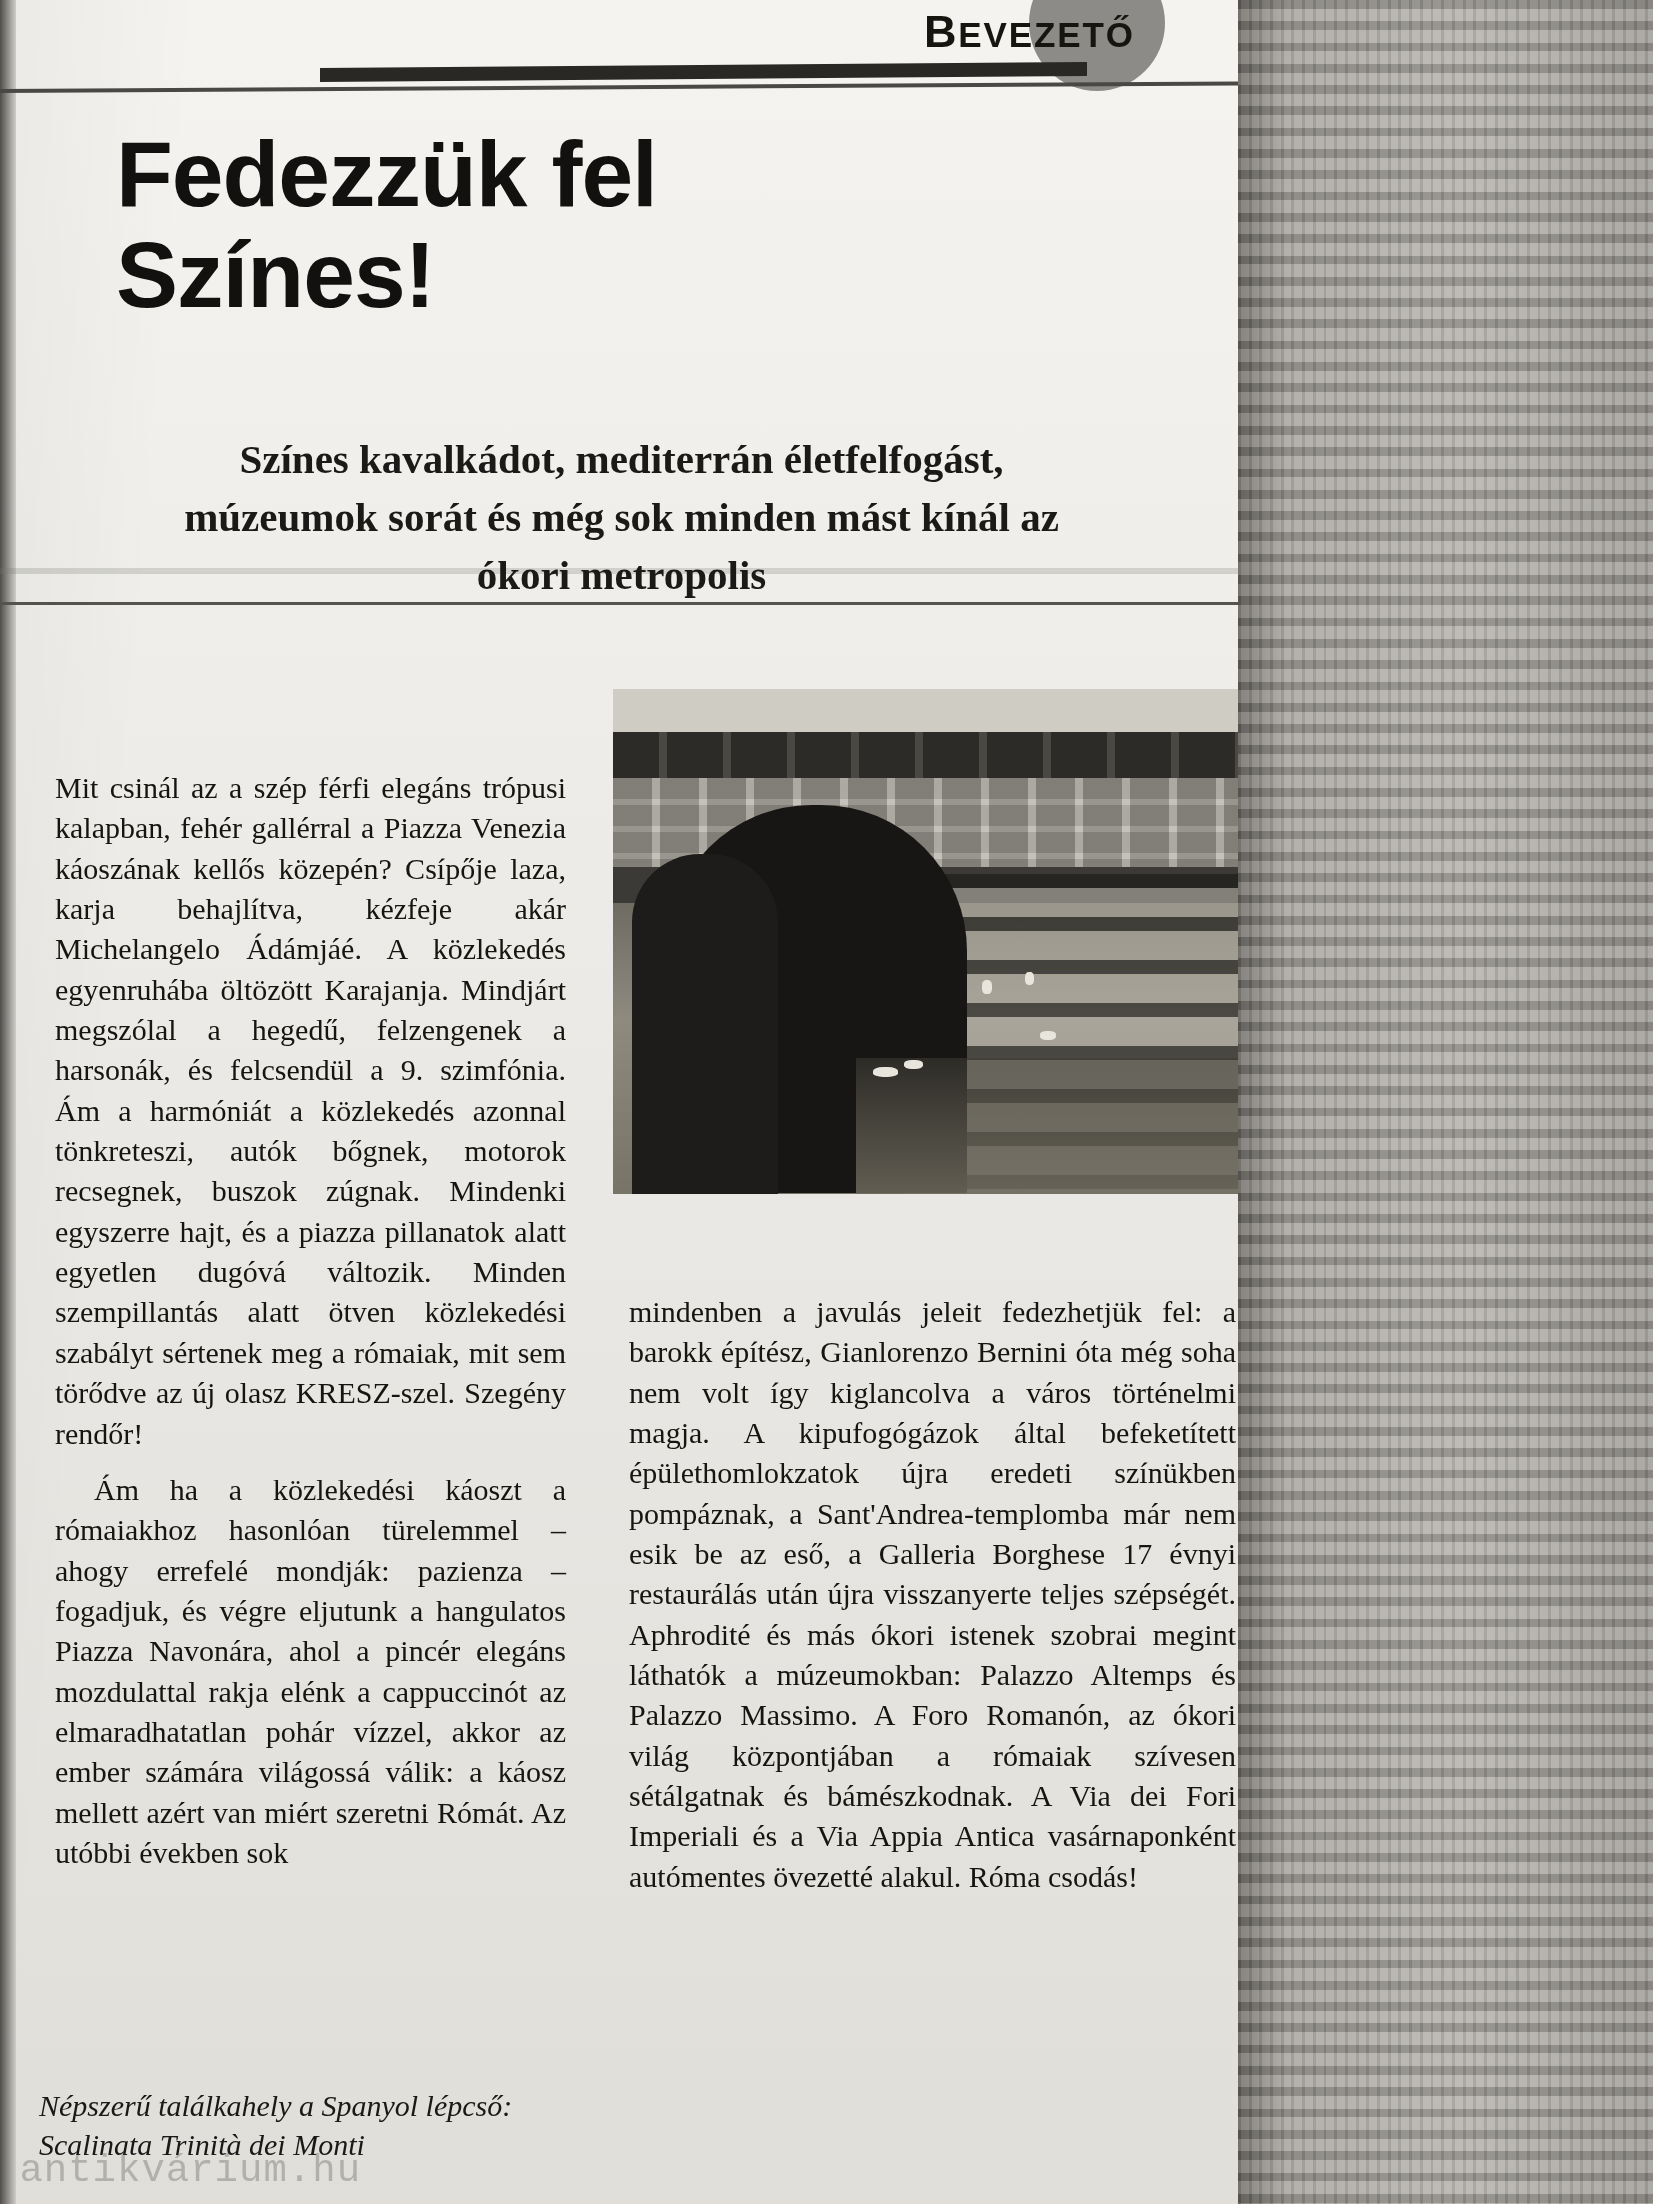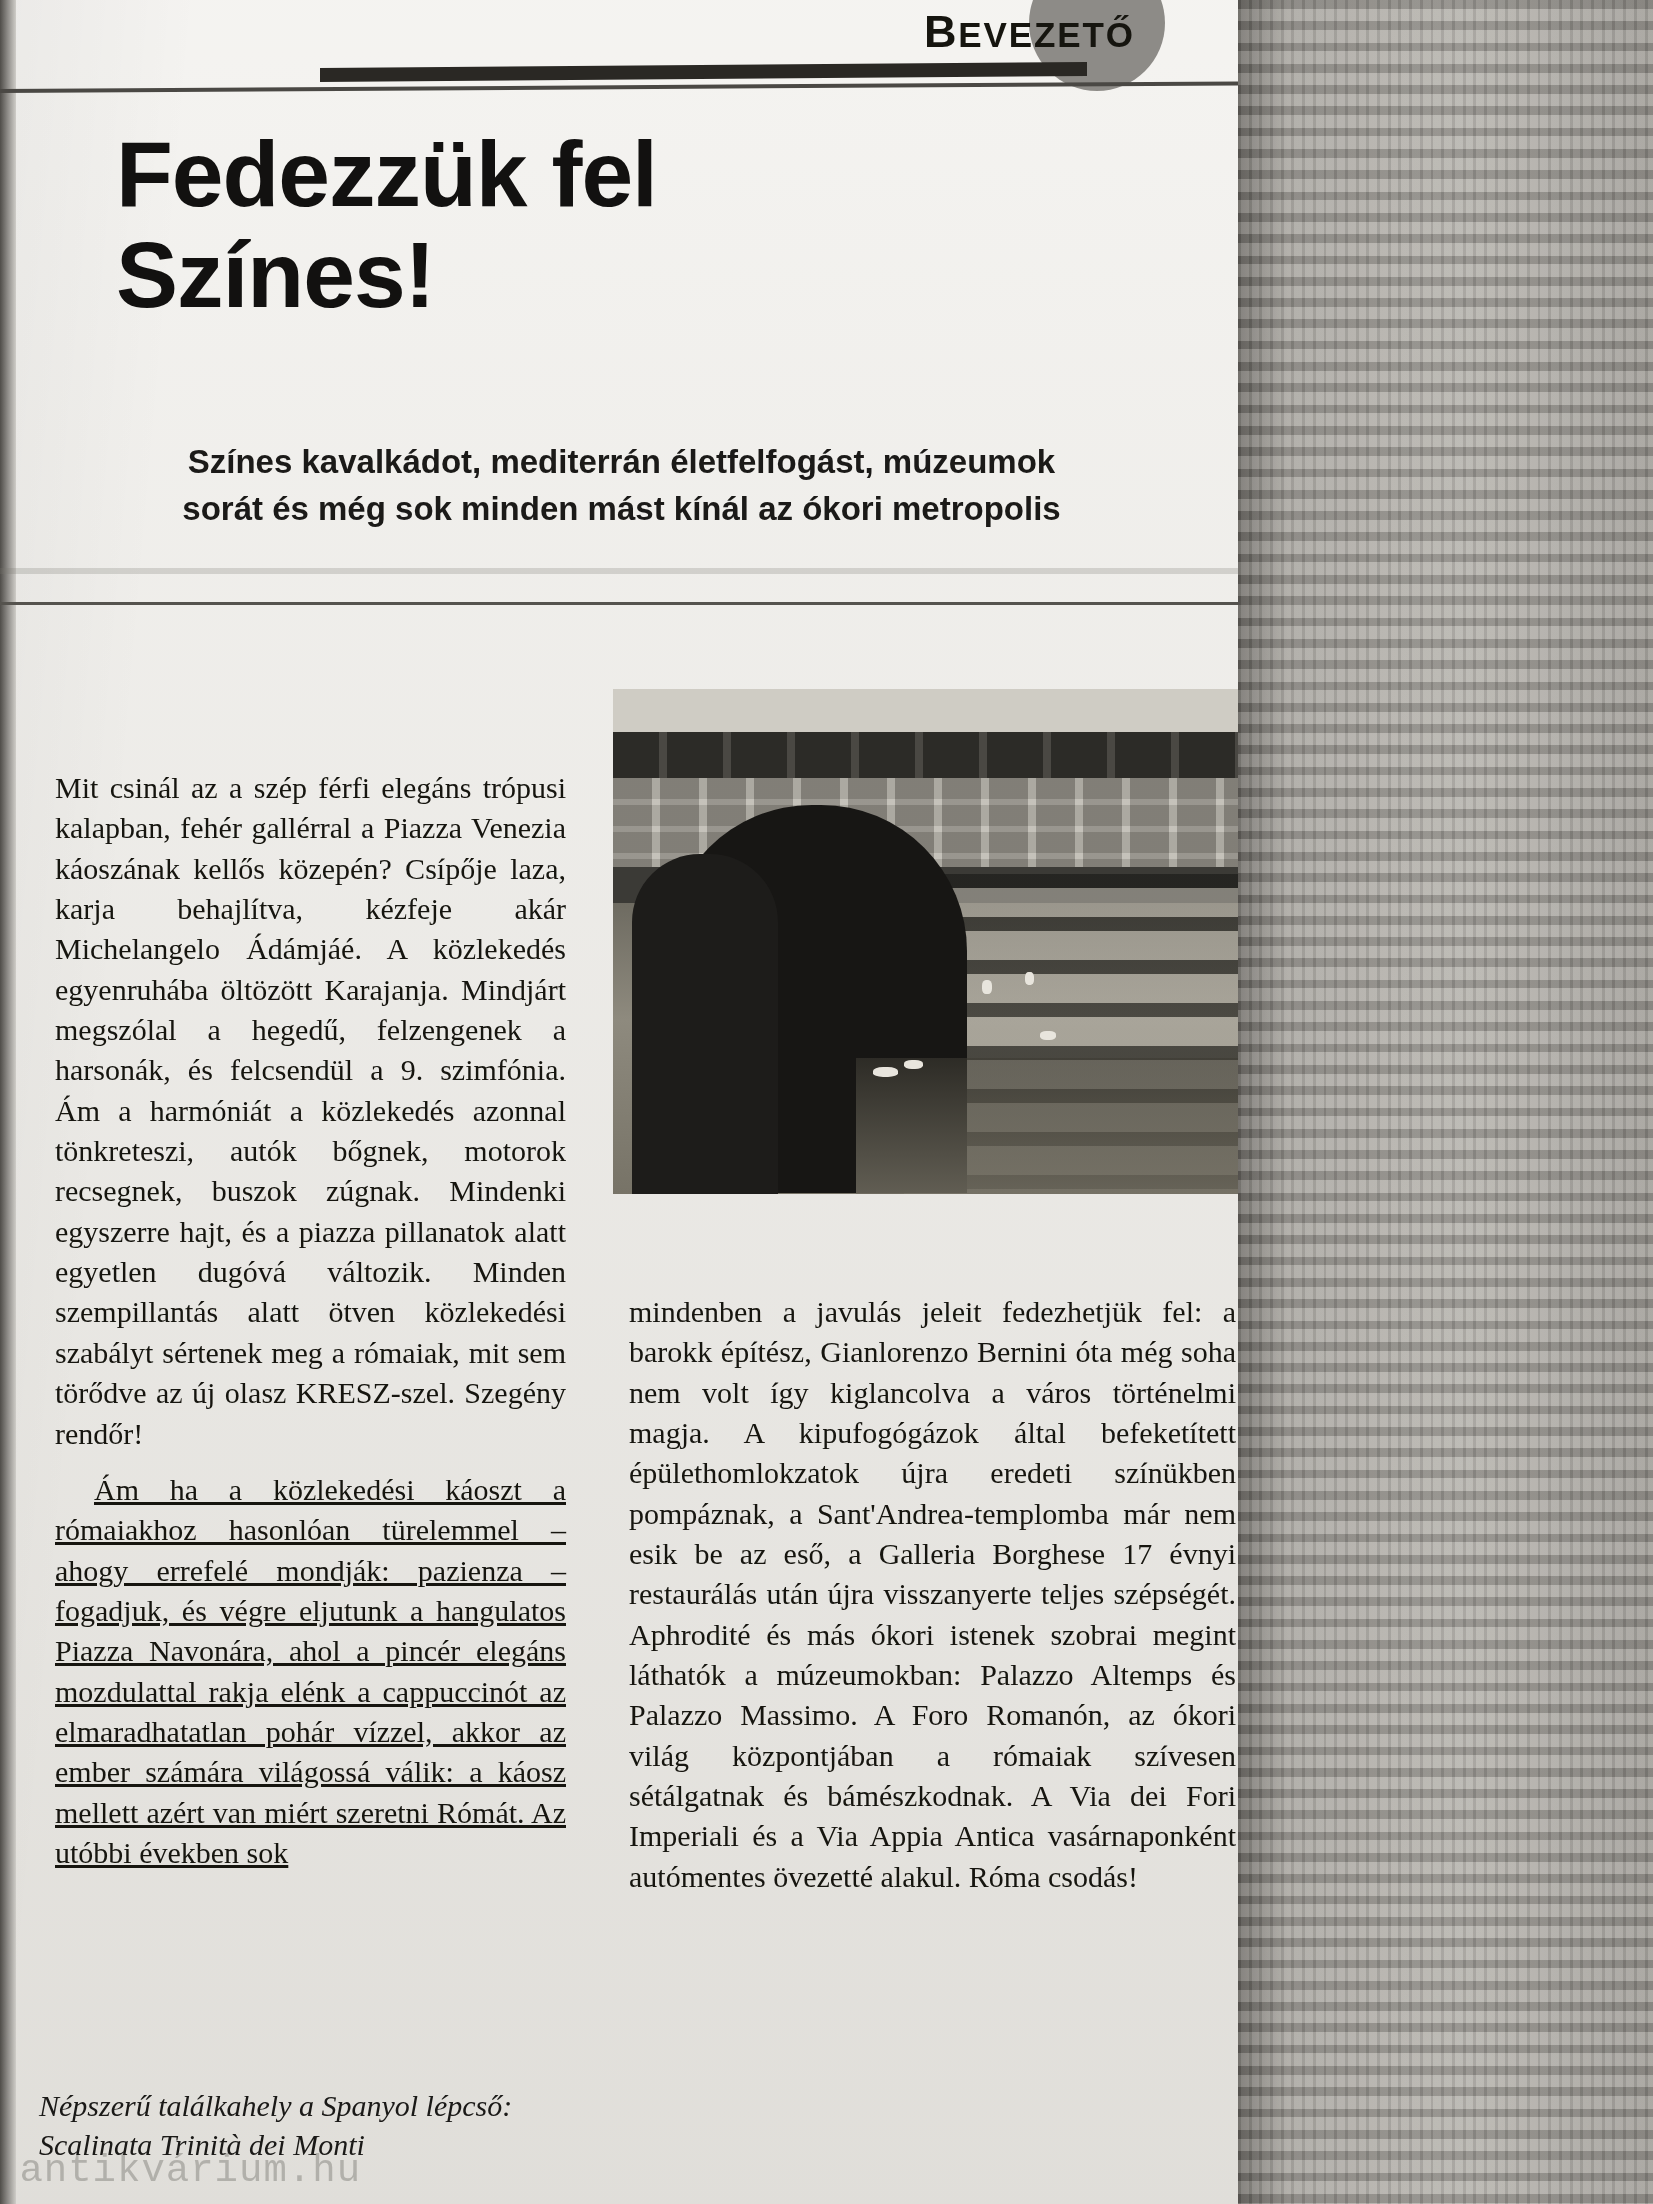--- a/index.html
+++ b/index.html
@@ -122,26 +122,26 @@
     font-size: 93px;
     line-height: 1.0;
     letter-spacing: -1px;
     color: #121110;
   }
   .headline .l2 { display: block; margin-top: 7.8px; }
 
   .deck {
     position: absolute;
     left: 146px;
-    top: 439px;
+    top: 430px;
     width: 951px;
     text-align: center;
-    font-family: Liberation Sans, sans-serif;
+    font-family: Liberation Serif, serif;
     font-weight: bold;
-    font-size: 33px;
+    font-size: 41px;
     line-height: 1.42;
     color: #1b1a18;
   }
 
   .deck-rule {
     position: absolute;
     left: 0;
     top: 602px;
     width: 1238px;
     height: 2.9px;
@@ -227,21 +227,21 @@
     position: absolute;
     font-family: "Liberation Serif", serif;
     font-size: 30px;
     line-height: 1.345;
     color: #16150f;
     text-align: justify;
     text-justify: inter-word;
     hyphens: manual;
   }
   .col p { margin: 16px; }
-  .col p.indent { text-indent: 39px; text-decoration: underline; }
+  .col p.indent { text-indent: 39px; }
 
   #col-left  { left: 39px;  top: 752px;  width: 543px; }
   #col-right { left: 613px; top: 1276px; width: 639px; }
 
   .left-caption {
     position: absolute;
     left: 39px;
     top: 2086px;
     width: 543px;
     font-family: "Liberation Serif", serif;

